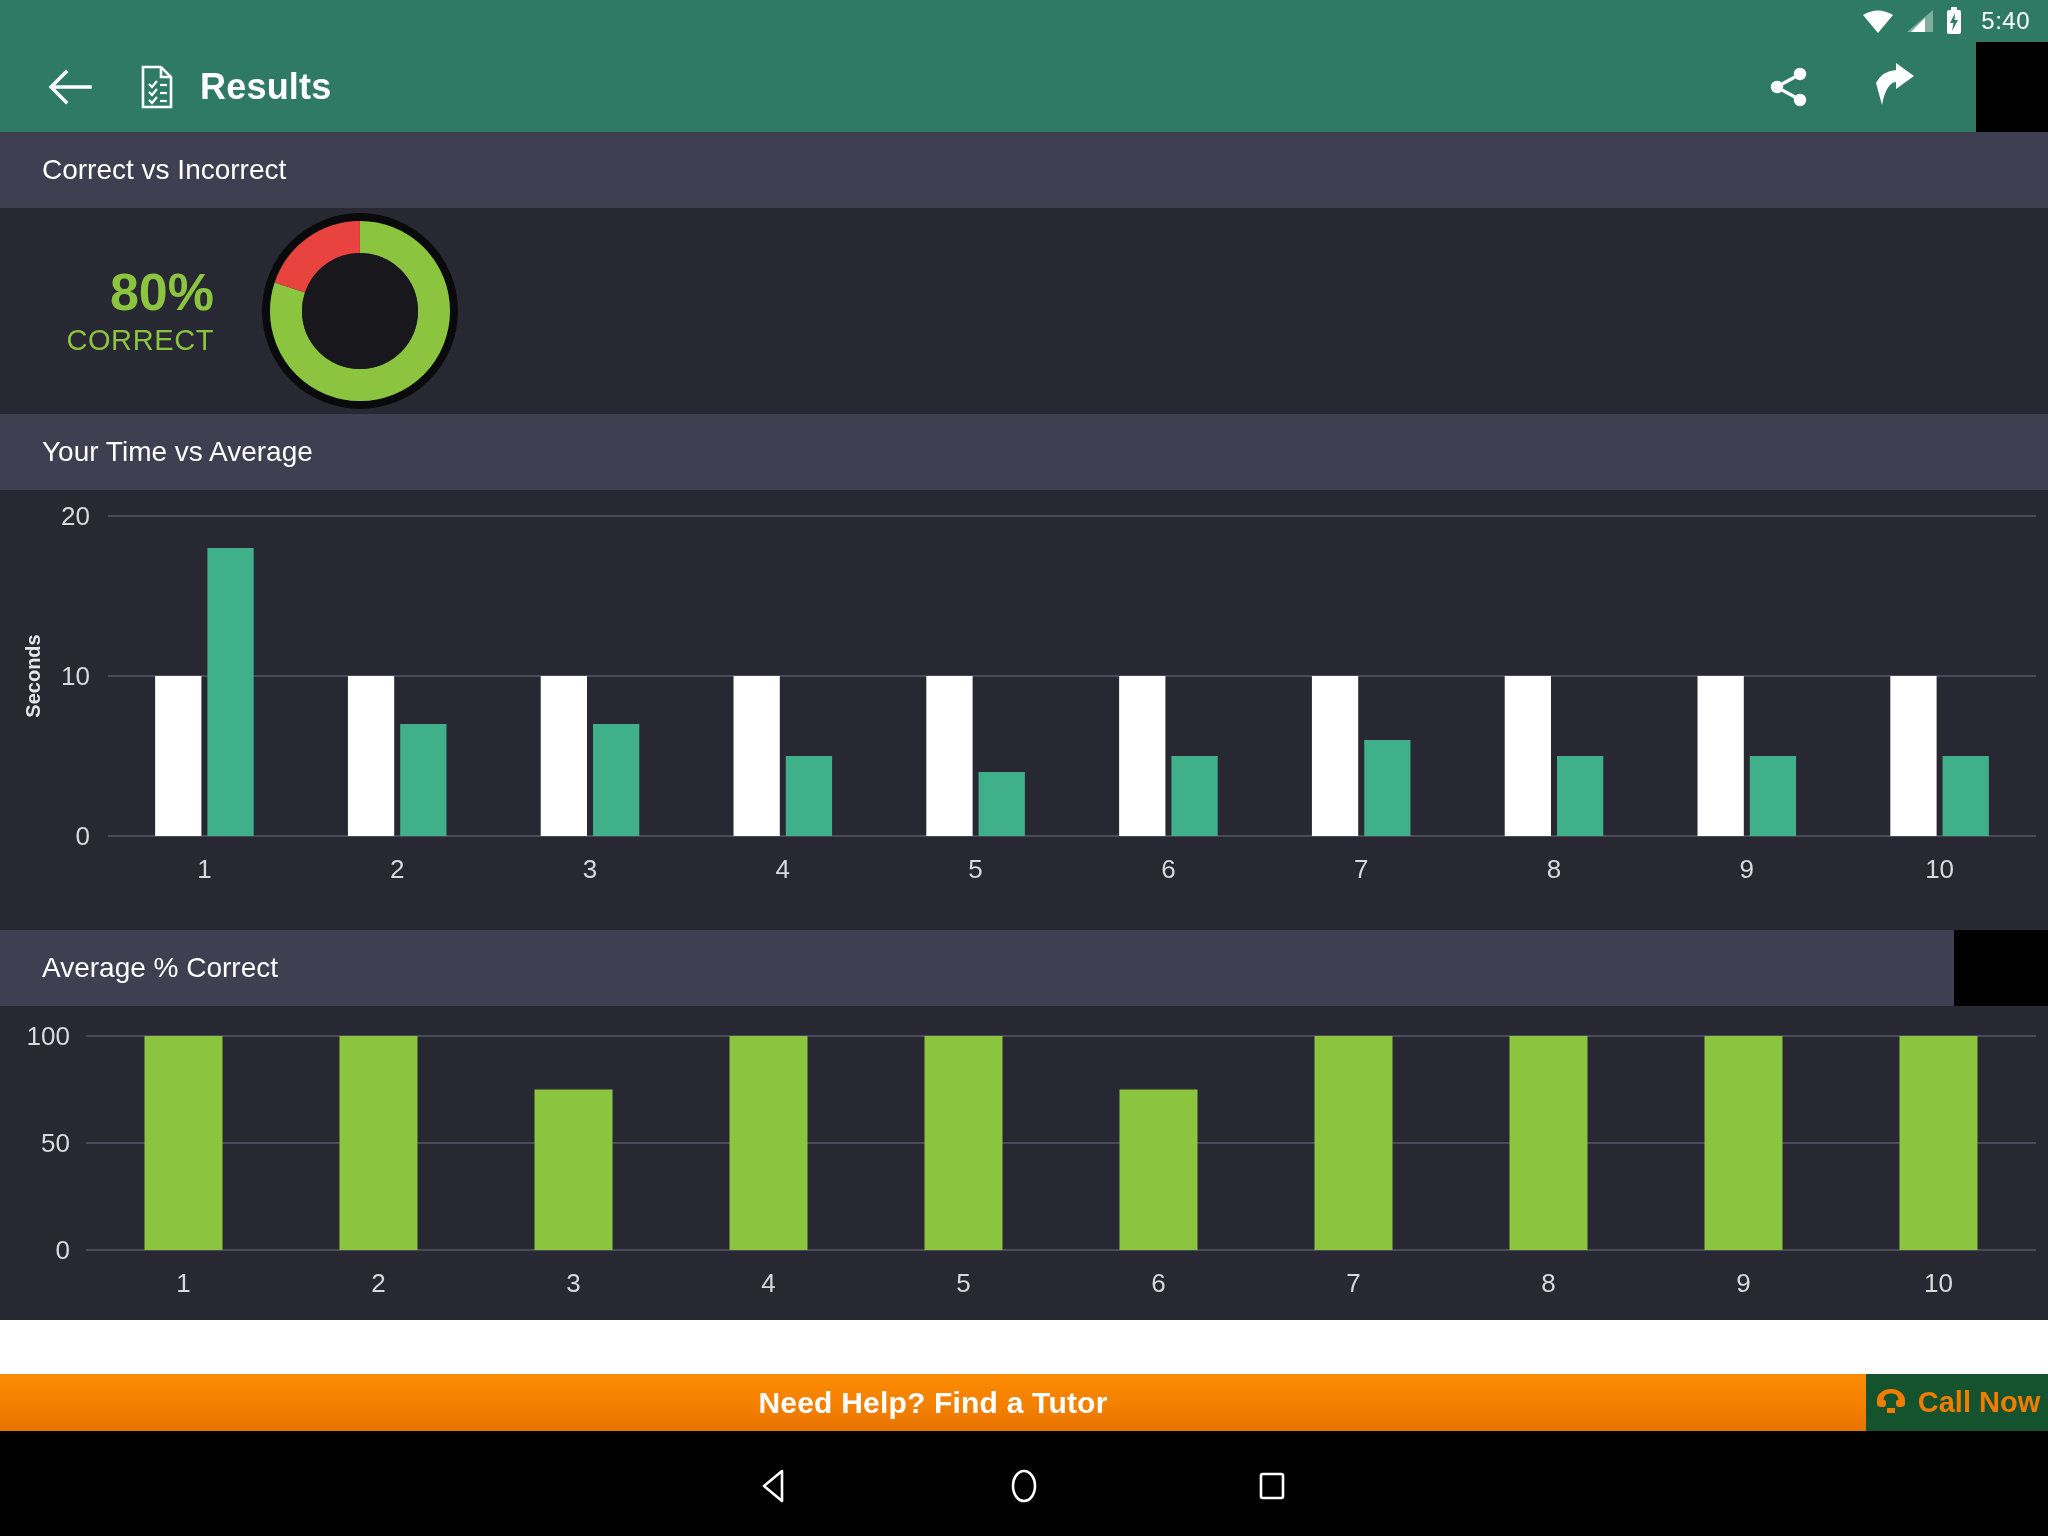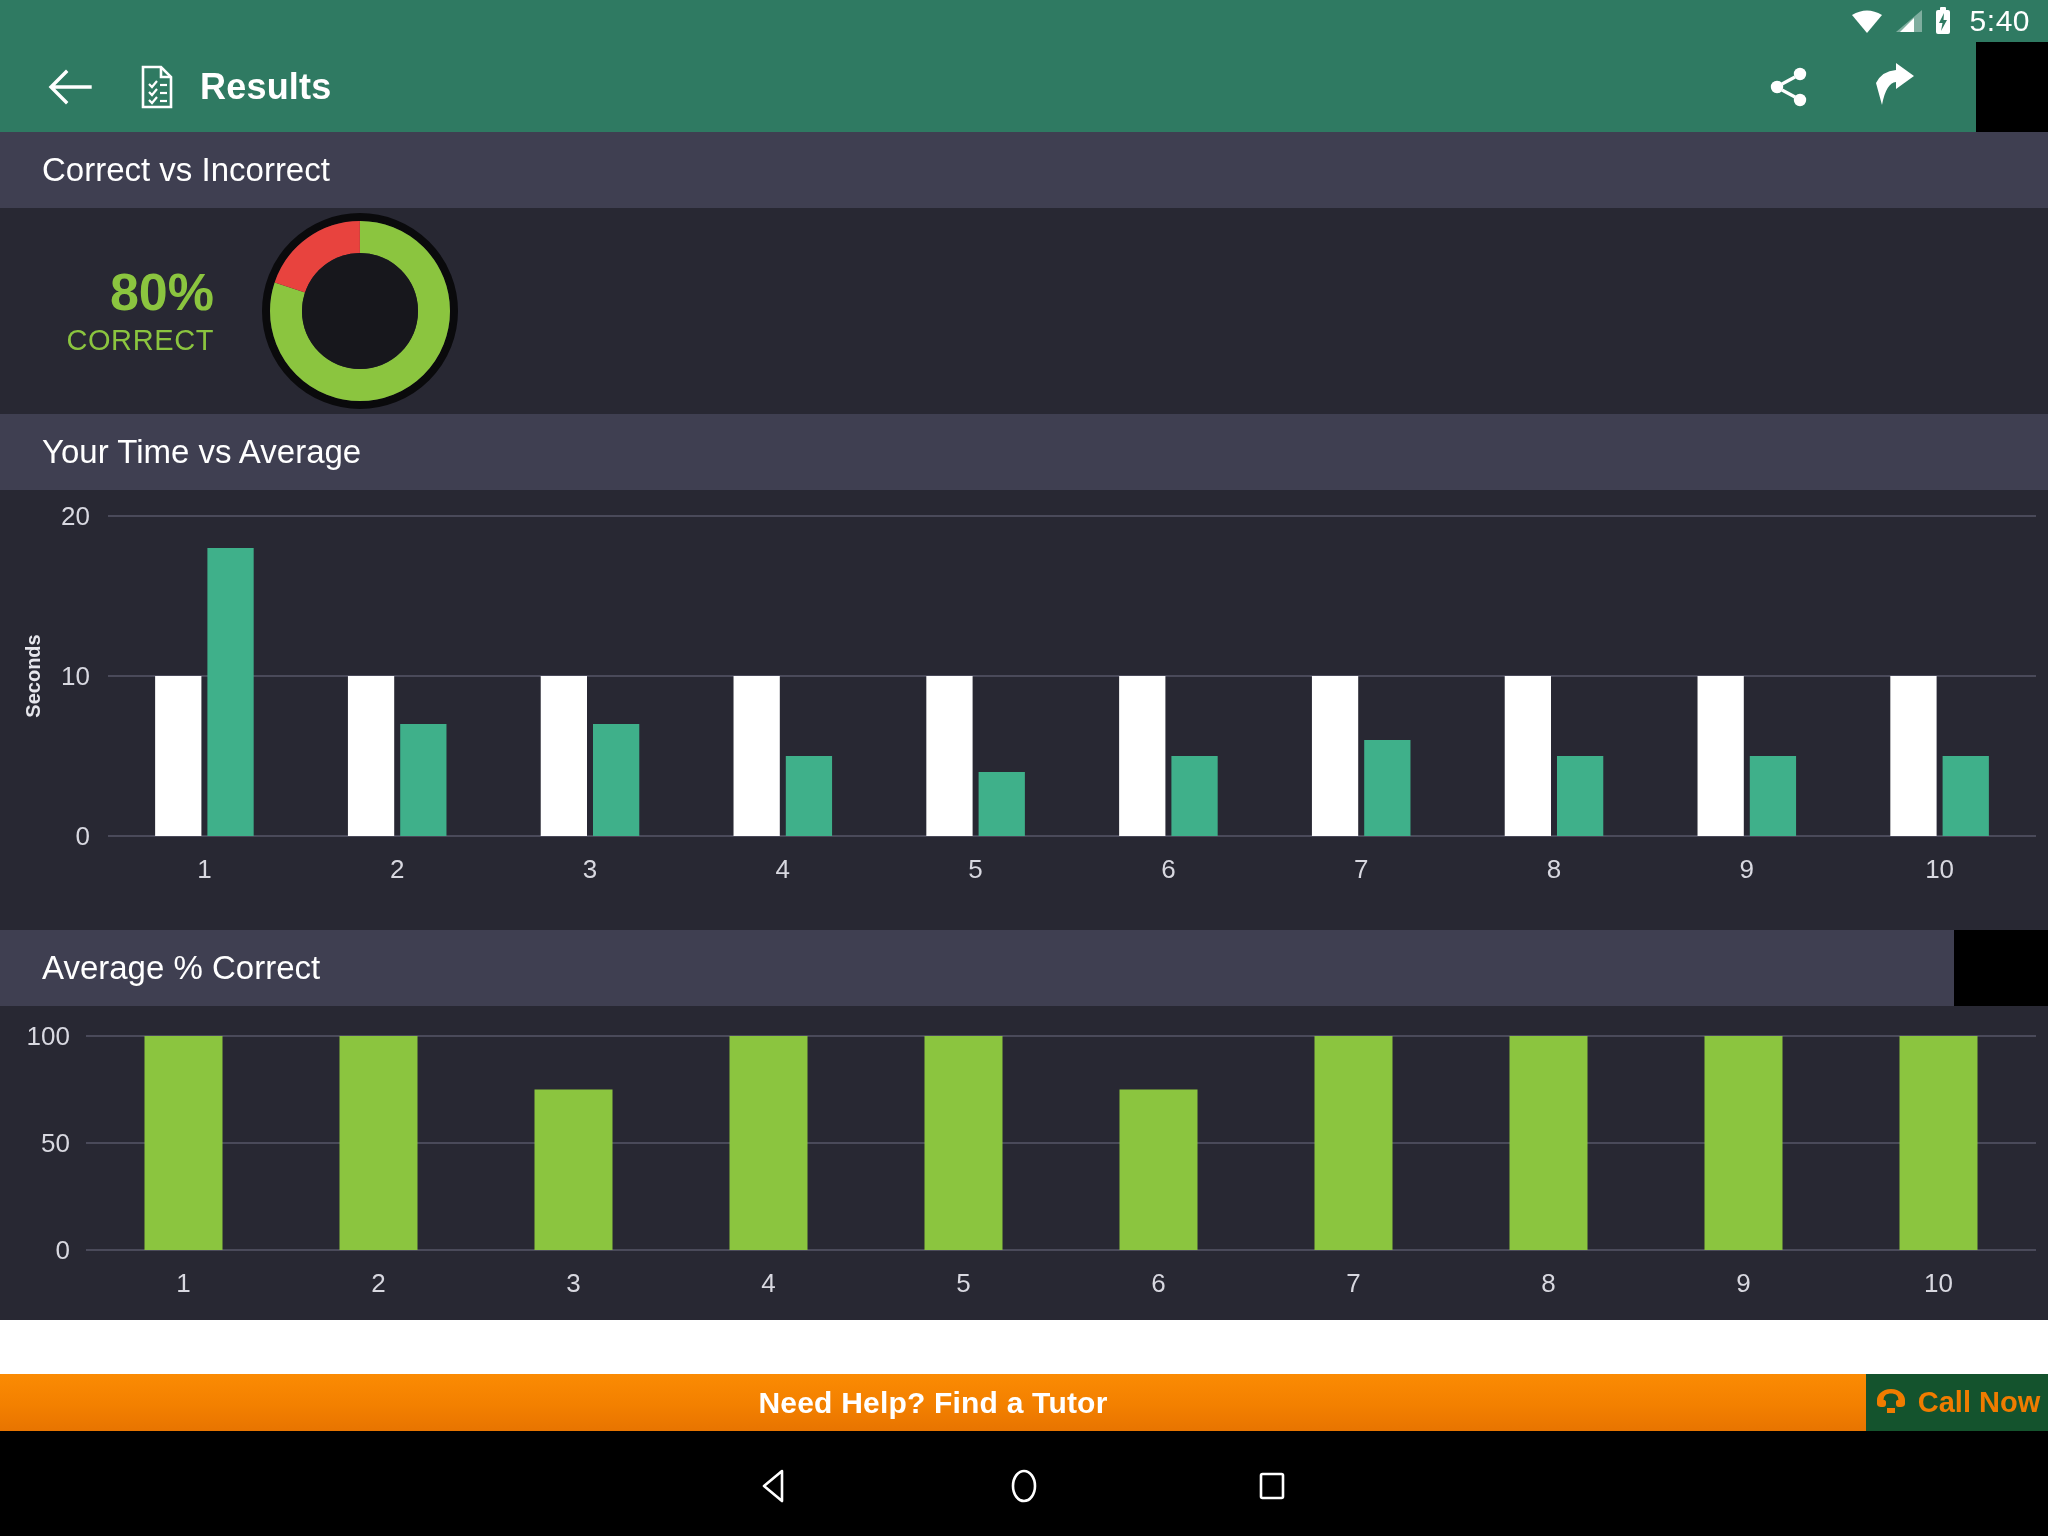--- a/index.html
+++ b/index.html
@@ -13,21 +13,21 @@
 
   
   .statusbar {
     position: absolute; top: 0; left: 0; width: 2048px; height: 42px;
     background: #2F7A62;
     display: flex; align-items: center; justify-content: flex-end;
     padding-right: 18px; gap: 10px;
   }
   .statusbar .sb-icon { display: flex; align-items: center; }
   .sb-time {
-    color: #ffffff; font-size: 30px; font-weight: 400; letter-spacing: 0.5px;
+    color: #ffffff; font-size: 24px; font-weight: 400; letter-spacing: 0.5px;
     margin-left: 8px; line-height: 1;
   }
 
   
   .appbar {
     position: absolute; top: 42px; left: 0; width: 1976px; height: 90px;
     background: #2F7A62;
     display: flex; align-items: center;
   }
   .appbar .back { margin-left: 48px; cursor: pointer; display: flex; align-items:center;}
@@ -40,21 +40,21 @@
   .appbar .action { margin-right: 56px; display: flex; align-items: center; cursor:pointer;}
 
   
   .section-header {
     background: #3F3F51;
     height: 76px;
     display: flex; align-items: center;
     padding-left: 42px;
   }
   .section-header .sh-text {
-    color: #FFFFFF; font-size: 33px; font-weight: 400;
+    color: #FFFFFF; font-size: 28px; font-weight: 400;
   }
 
   
   .panel { background: #282833; }
 
   
   .donut-panel {
     height: 206px; position: relative;
     display: flex; align-items: center; 
   }

